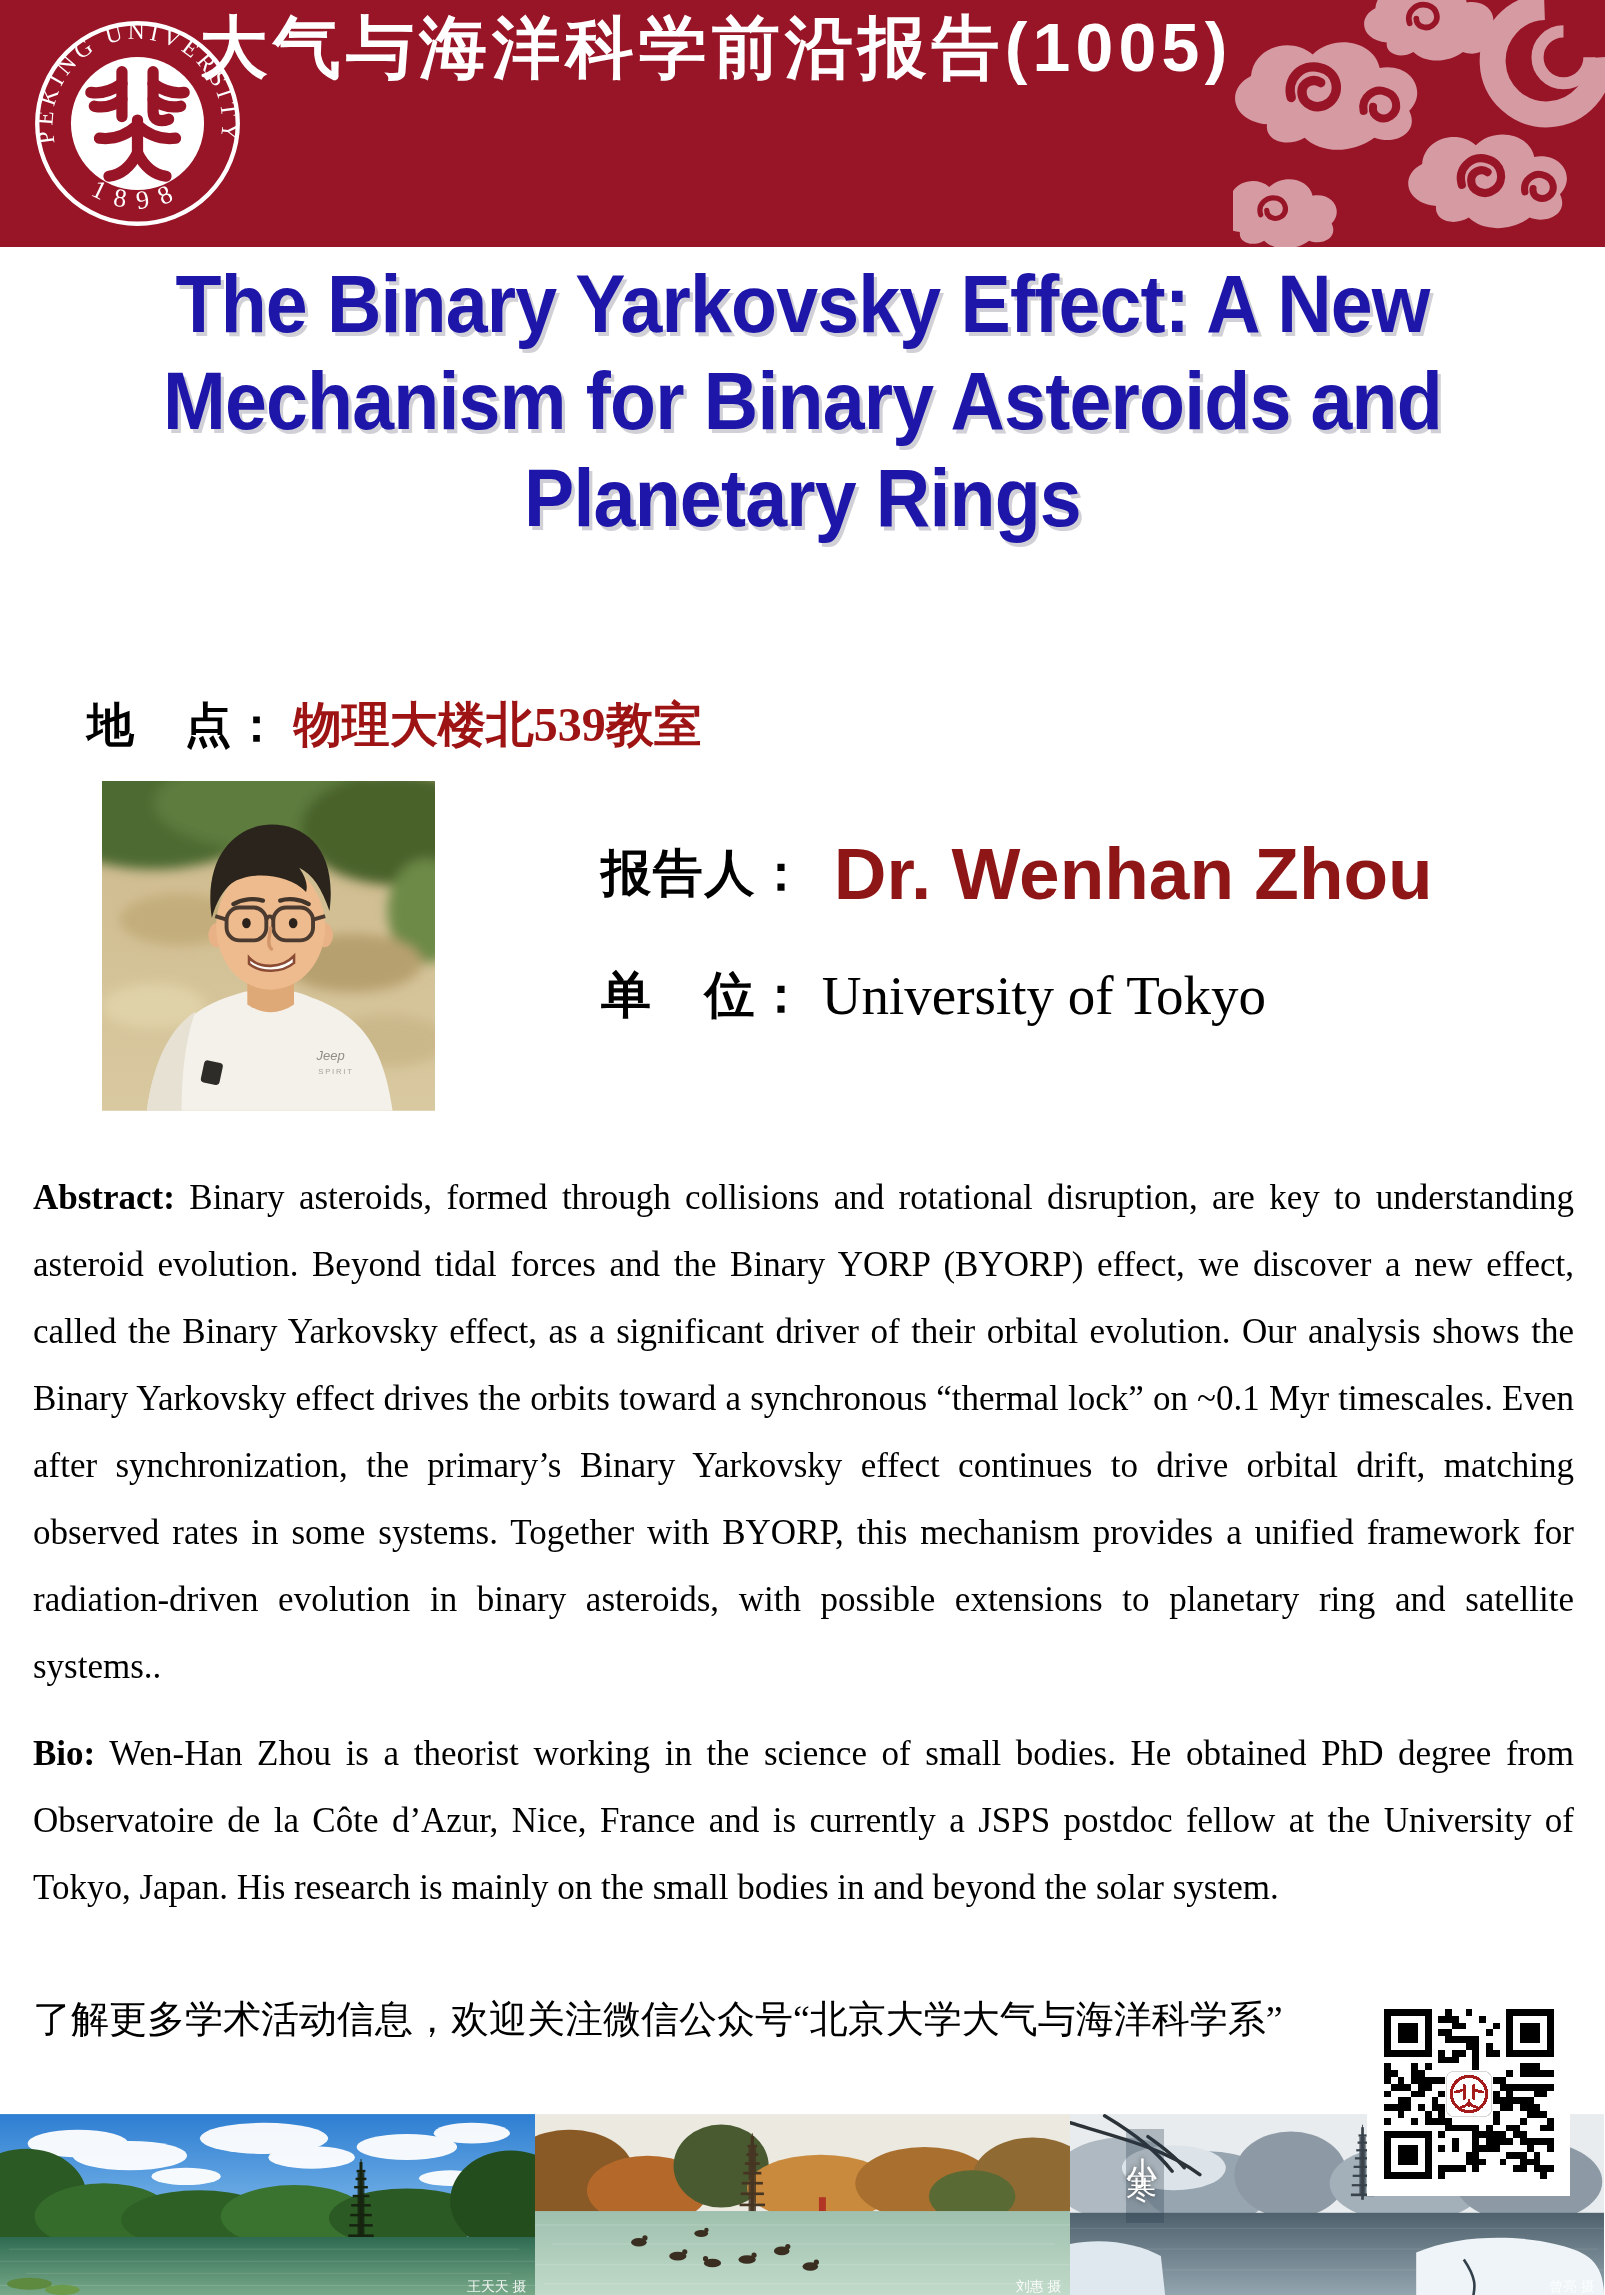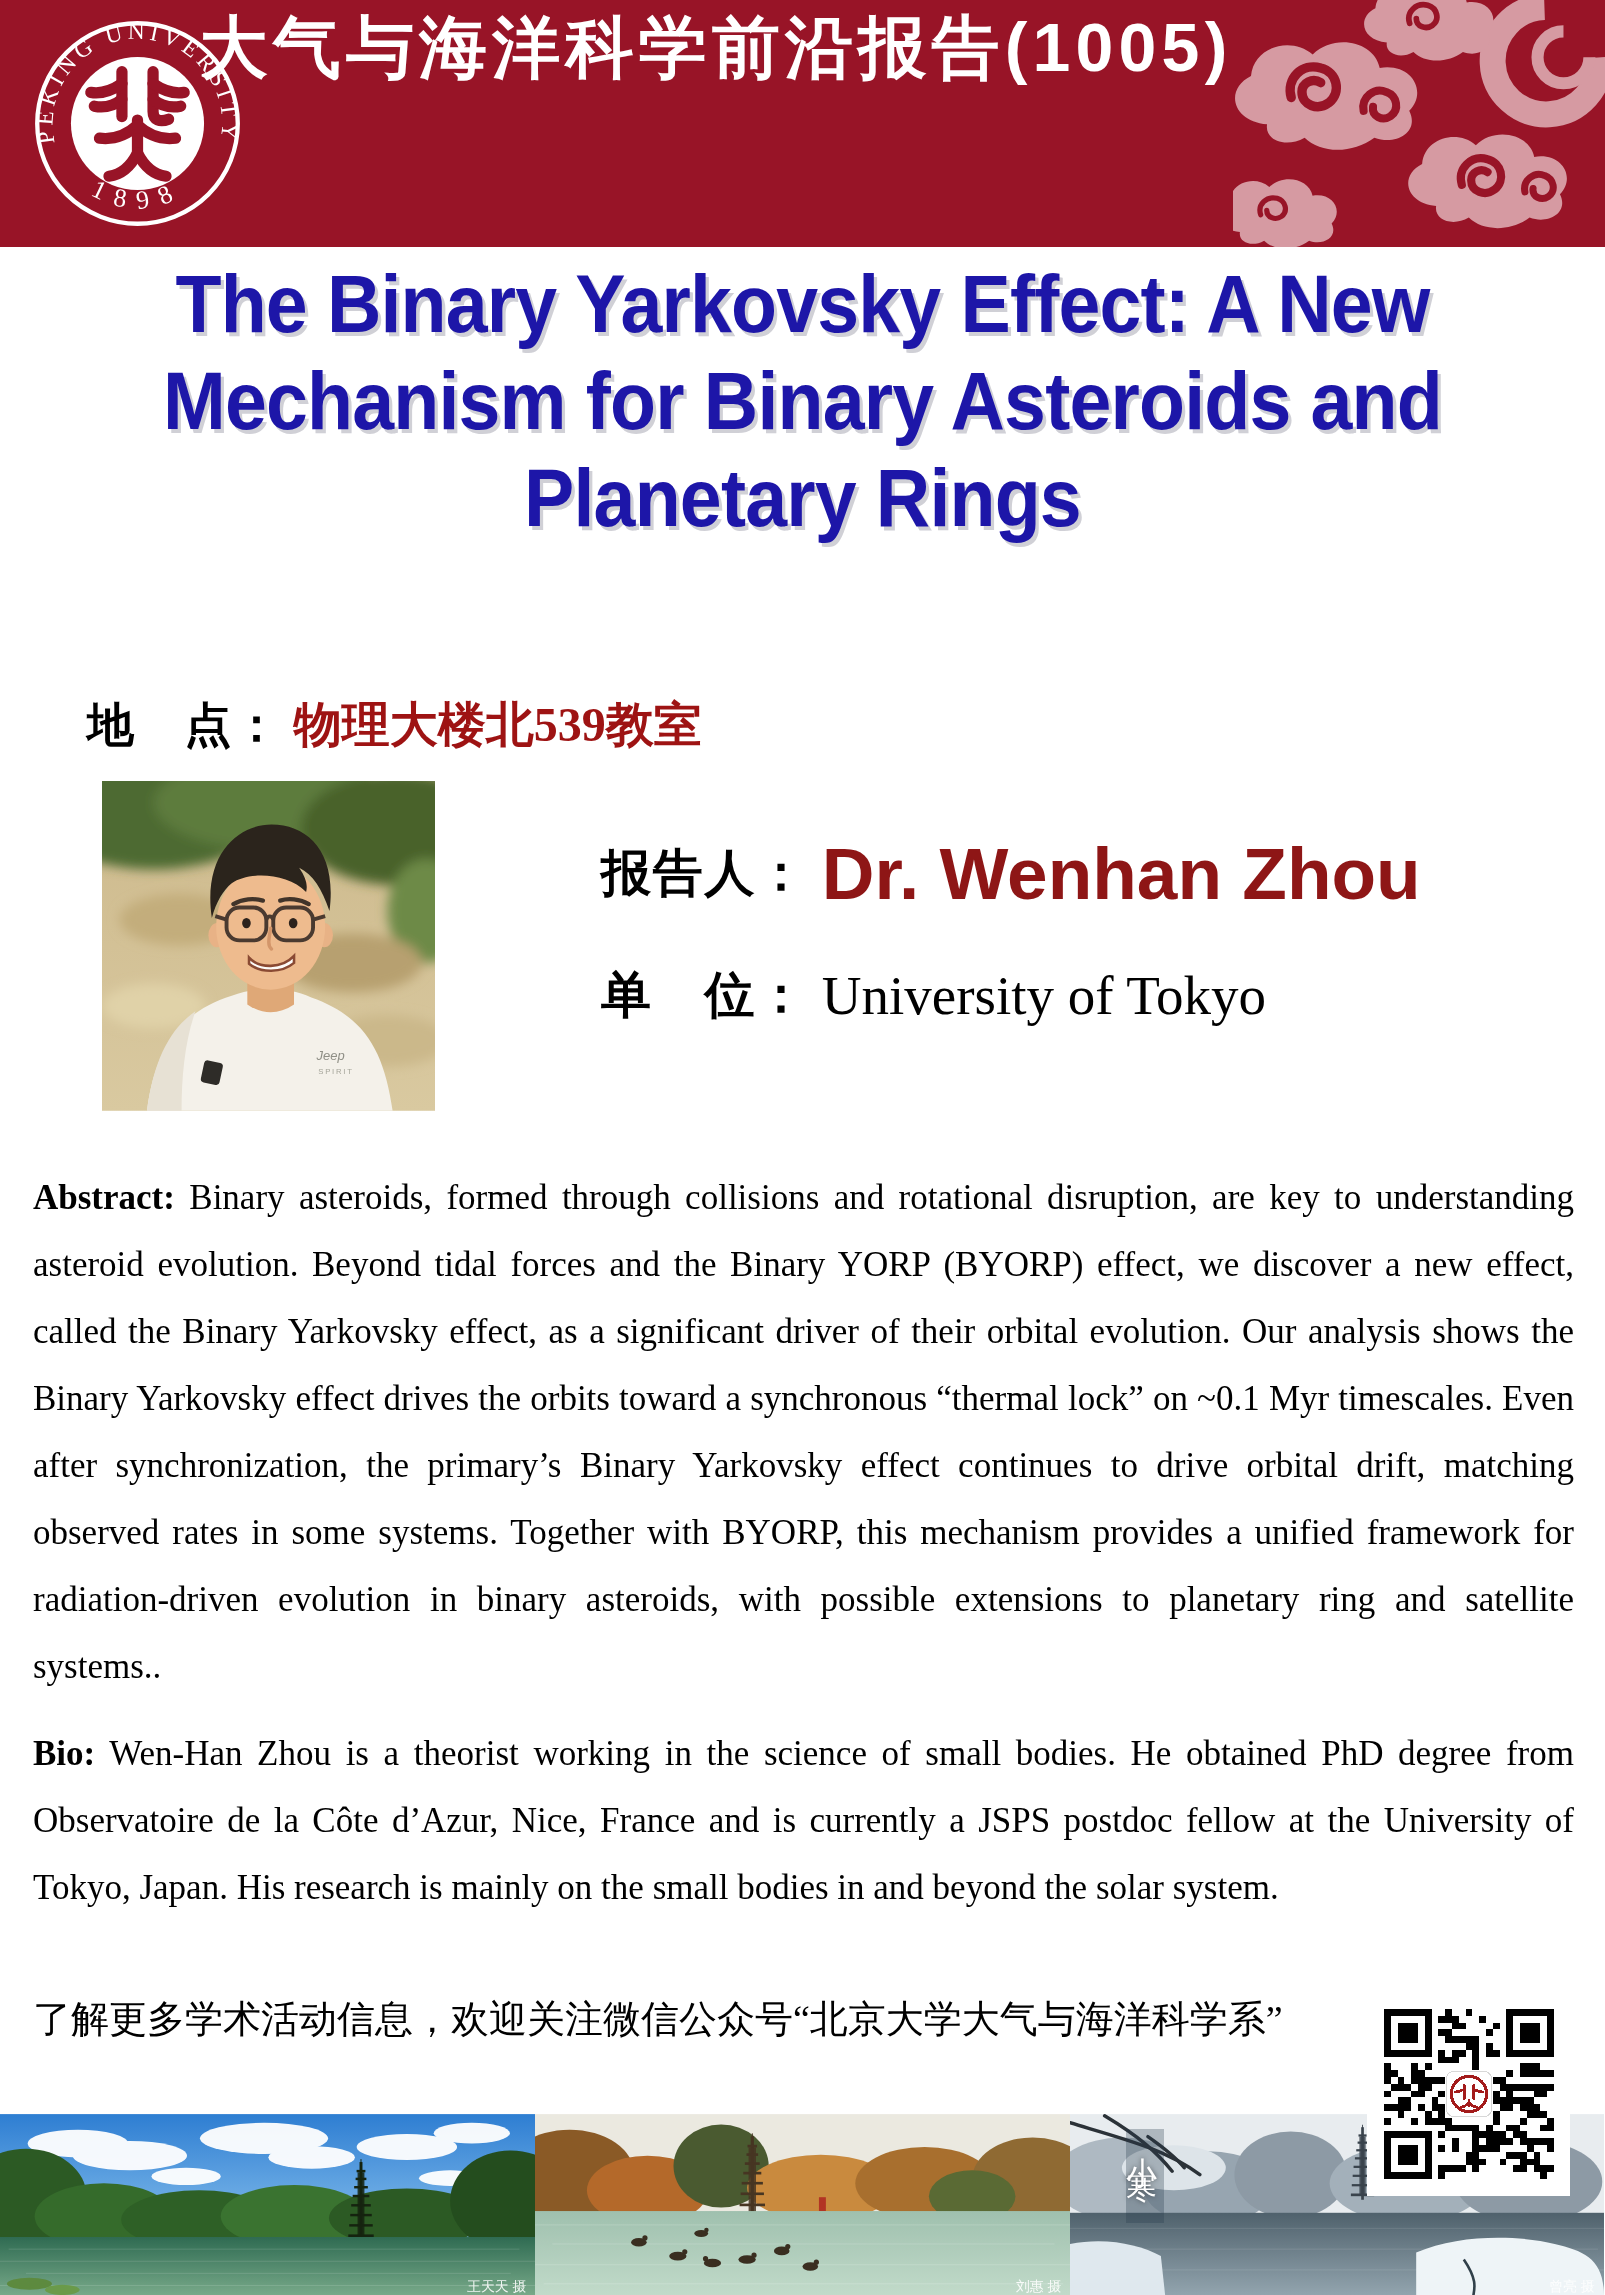--- a/index.html
+++ b/index.html
@@ -29,21 +29,21 @@
   .info-label{font-size:47px;font-weight:bold;color:#000000;letter-spacing:1.7px;}
   .info-value{font-size:48px;font-weight:bold;color:#9e1313;
               font-family:"Liberation Serif","DejaVu Serif",serif;margin-left:12px;}
 
   
   .portrait{position:absolute;left:102px;top:781px;width:333px;height:330px;}
   .speaker-row{position:absolute;white-space:nowrap;}
   .speaker-row.name{left:601px;top:832px;}
   .speaker-row.affil{left:601px;top:962px;}
   .speaker-label{font-size:50px;font-weight:bold;color:#000;letter-spacing:1.7px;vertical-align:middle;}
-  .speaker-name{font-size:73px;font-weight:bold;color:#8e1616;margin-left:14px;vertical-align:middle;}
+  .speaker-name{font-size:73px;font-weight:bold;color:#8e1616;margin-left:26px;vertical-align:middle;}
   .speaker-affil{font-size:55px;color:#000;margin-left:14px;vertical-align:middle;
                  font-family:"Liberation Serif","DejaVu Serif",serif;}
 
   
   .para{position:absolute;left:33px;width:1541px;text-align:justify;color:#000;
         font-family:"Liberation Serif","DejaVu Serif",serif;font-size:35px;line-height:67px;}
   .para .lead{font-weight:bold;}
   .para.abstract{top:1164px;}
   .para.bio{top:1720px;}
 

